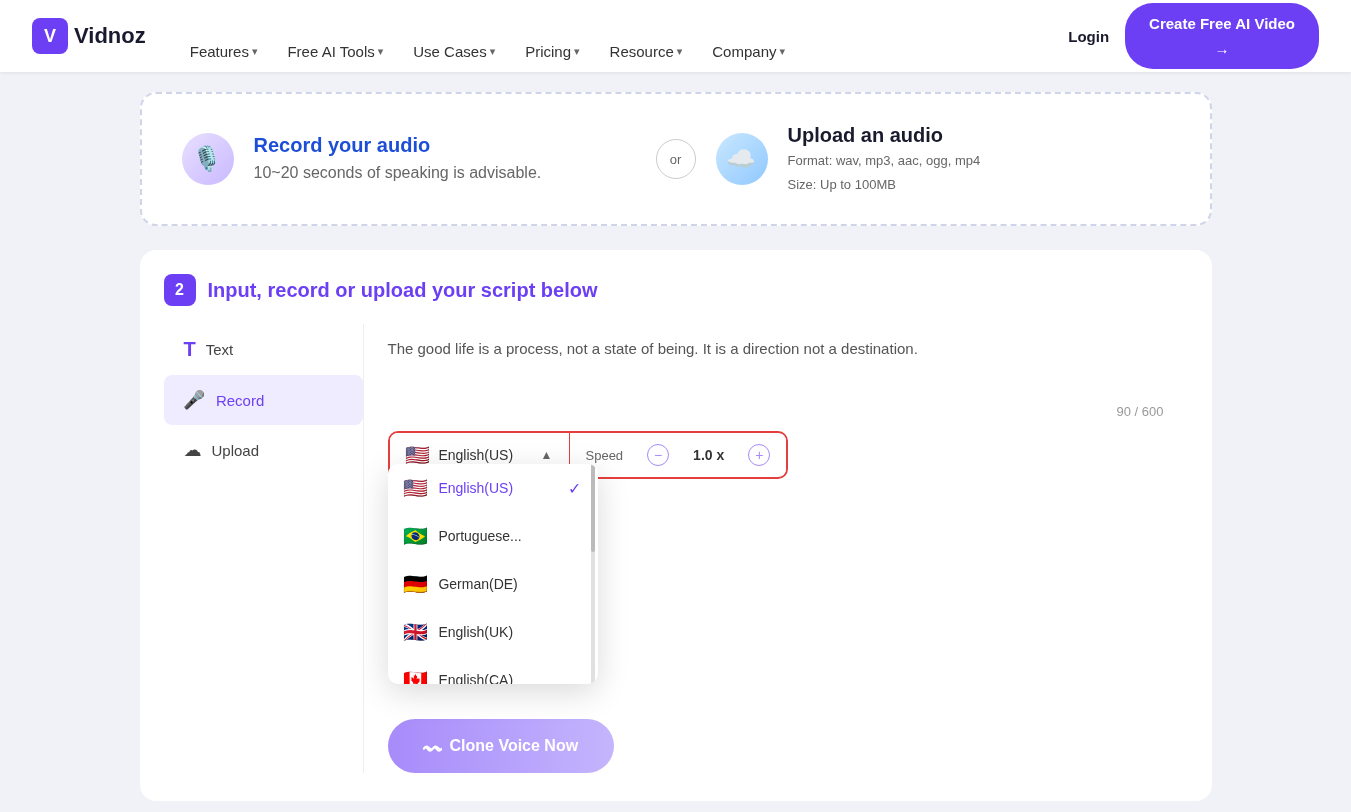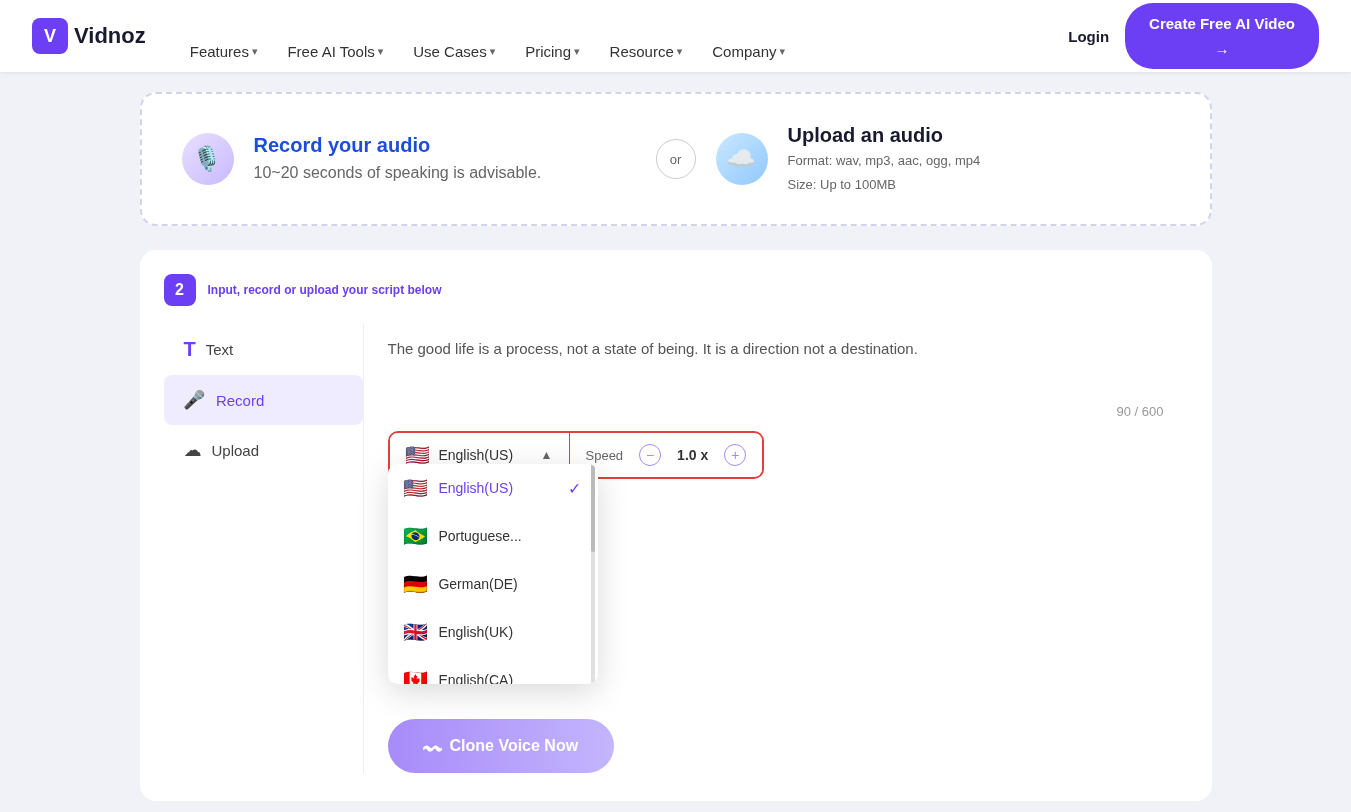--- a/index.html
+++ b/index.html
@@ -127,21 +127,21 @@
       display: flex; align-items: center; gap: 12px; margin-bottom: 18px;
     }
     .step-badge {
       width: 32px; height: 32px;
       background: #6c3ff5;
       border-radius: 8px;
       display: flex; align-items: center; justify-content: center;
       color: #fff; font-weight: 700; font-size: 16px;
       flex-shrink: 0;
     }
-    .step-title { font-size: 12px; color: #333; }
+    .step-title { font-size: 20px; color: #333; }
     .step-title span { color: #6c3ff5; font-weight: 600; }
 
     .step-body { display: flex; gap: 0; }
 
     
     .script-tabs {
       width: 200px;
       border-right: 1px solid #eee;
       padding-right: 0;
       flex-shrink: 0;
@@ -194,21 +194,21 @@
       background: #fff;
       cursor: pointer;
       font-size: 14px; color: #333; font-weight: 500;
       border-right: 1px solid #e53e3e;
       min-width: 180px;
     }
     .lang-flag { font-size: 20px; }
     .lang-name { flex: 1; }
     .lang-chevron { font-size: 12px; color: #666; }
     .speed-control {
-      display: flex; align-items: center; gap: 16px;
+      display: flex; align-items: center; gap: 24px;
       padding: 10px 16px;
       background: #fff;
       font-size: 14px; color: #333;
     }
     .speed-label { font-size: 13px; color: #666; }
     .speed-btn {
       width: 22px; height: 22px;
       border: 1.5px solid #a78bfa;
       border-radius: 50%;
       display: flex; align-items: center; justify-content: center;

